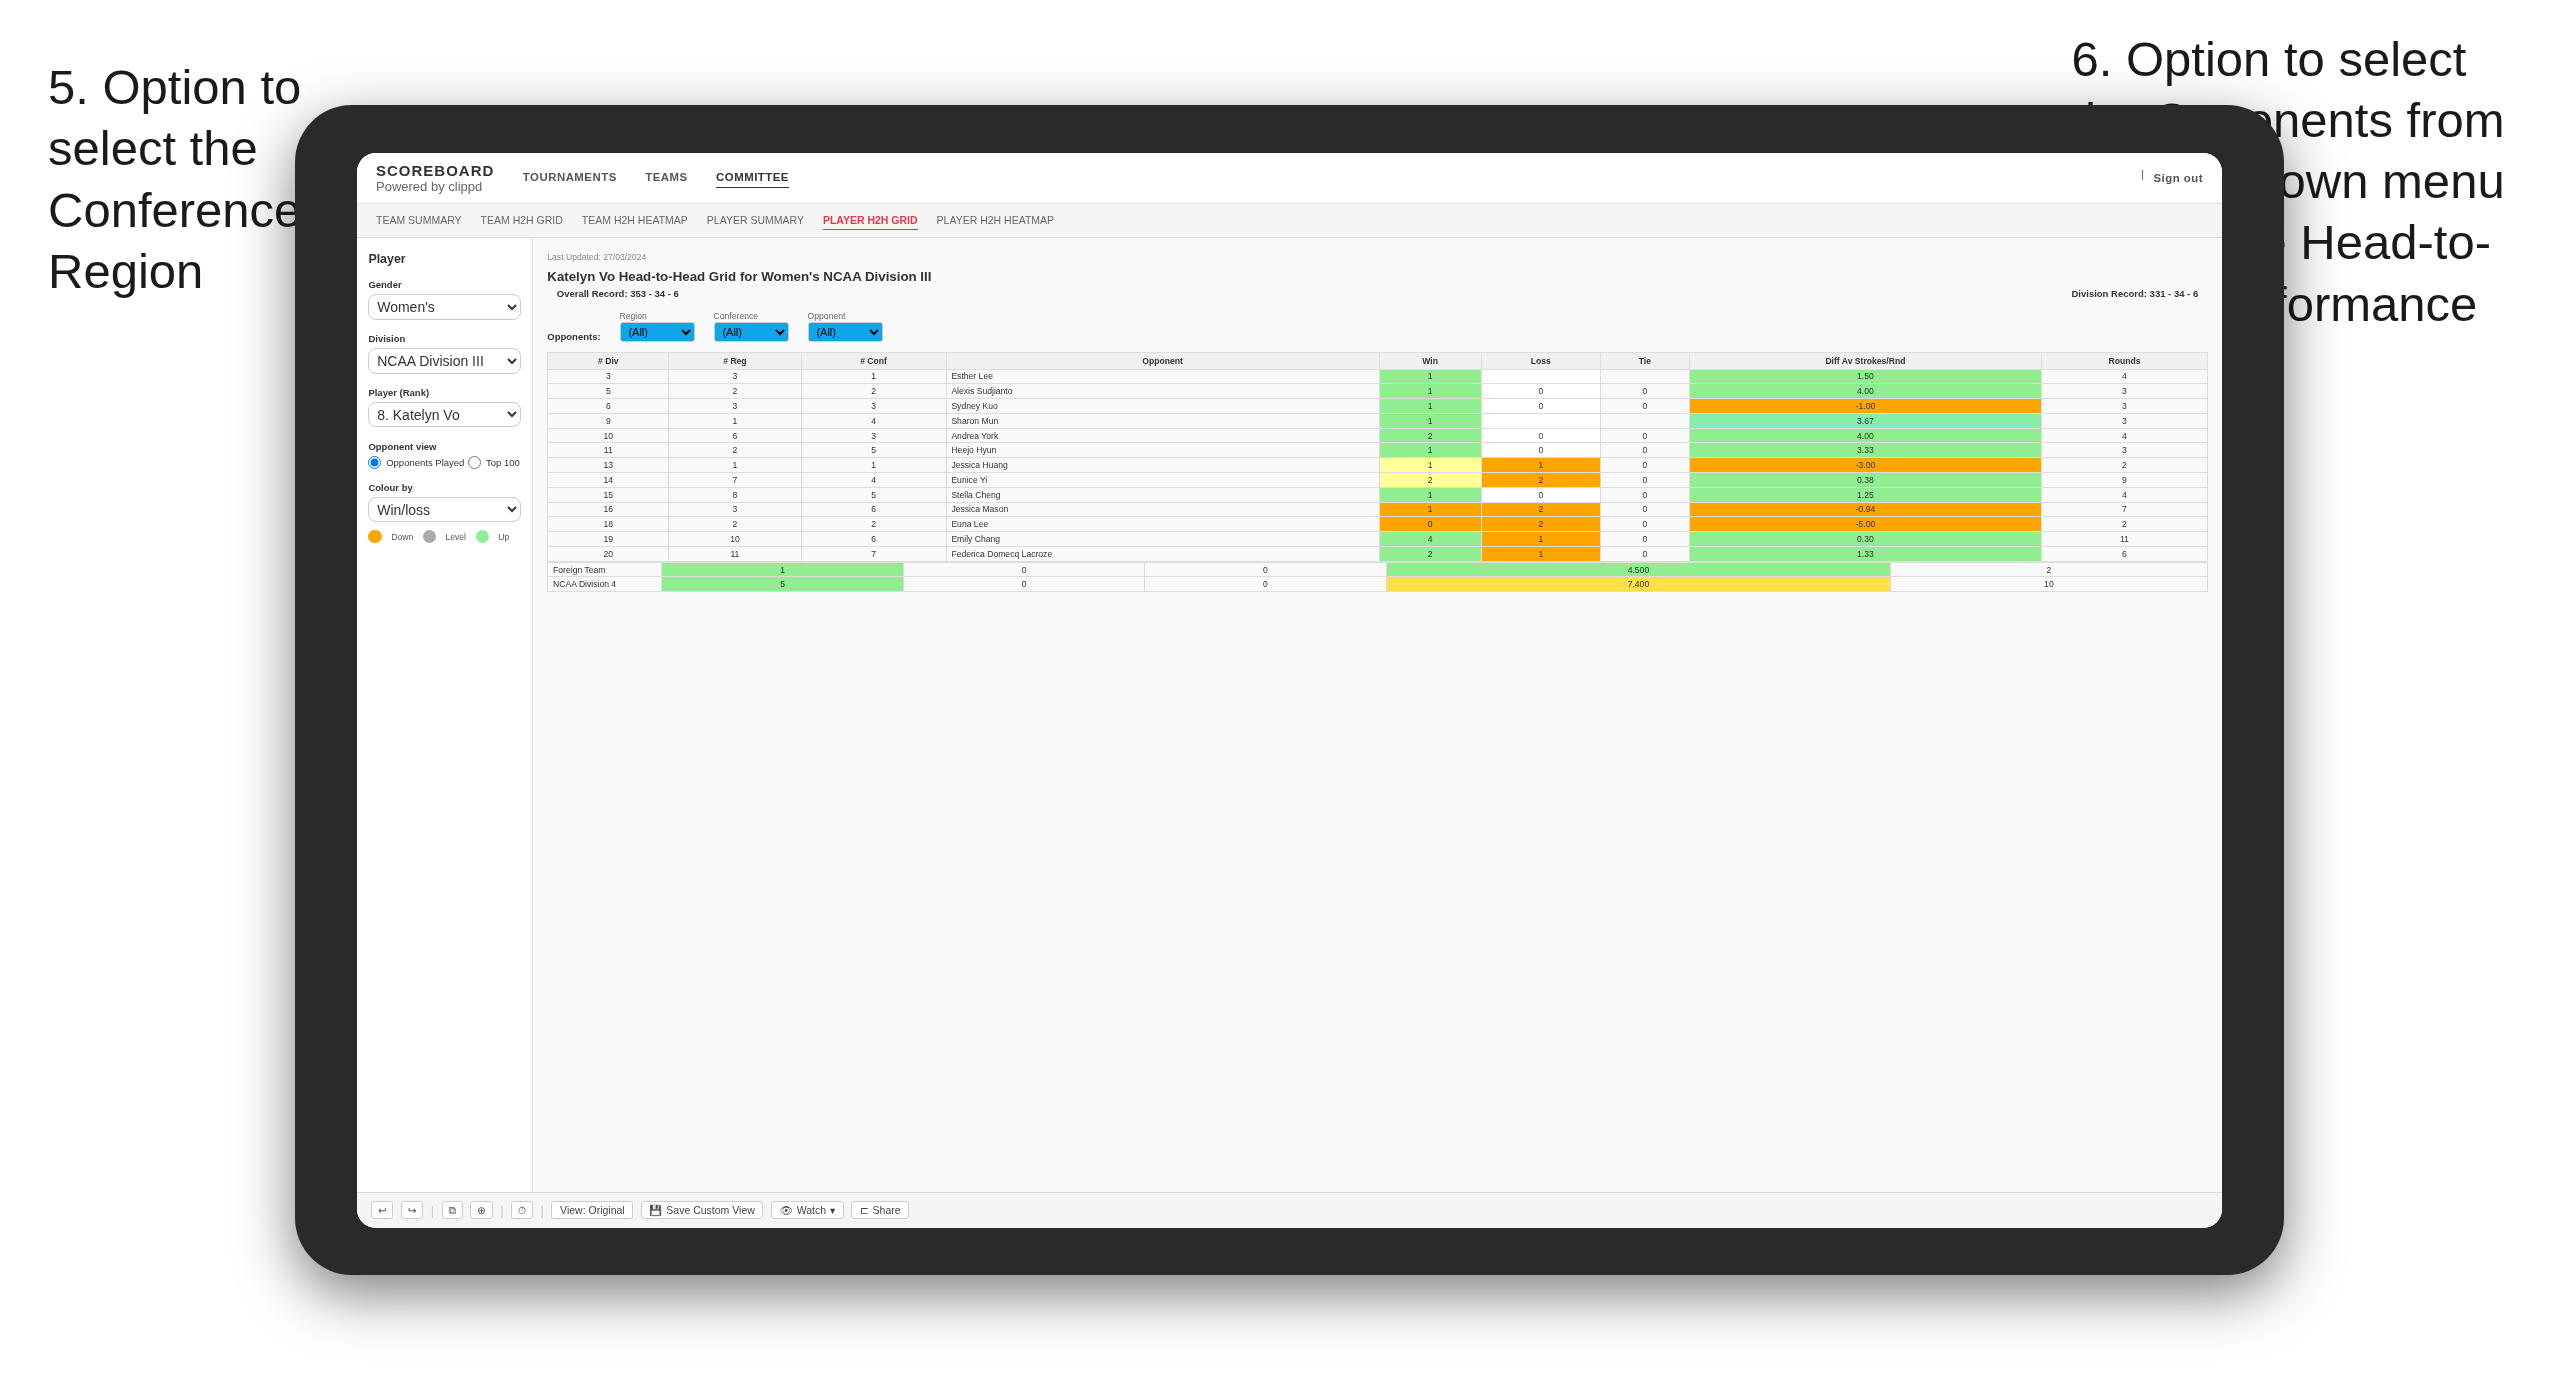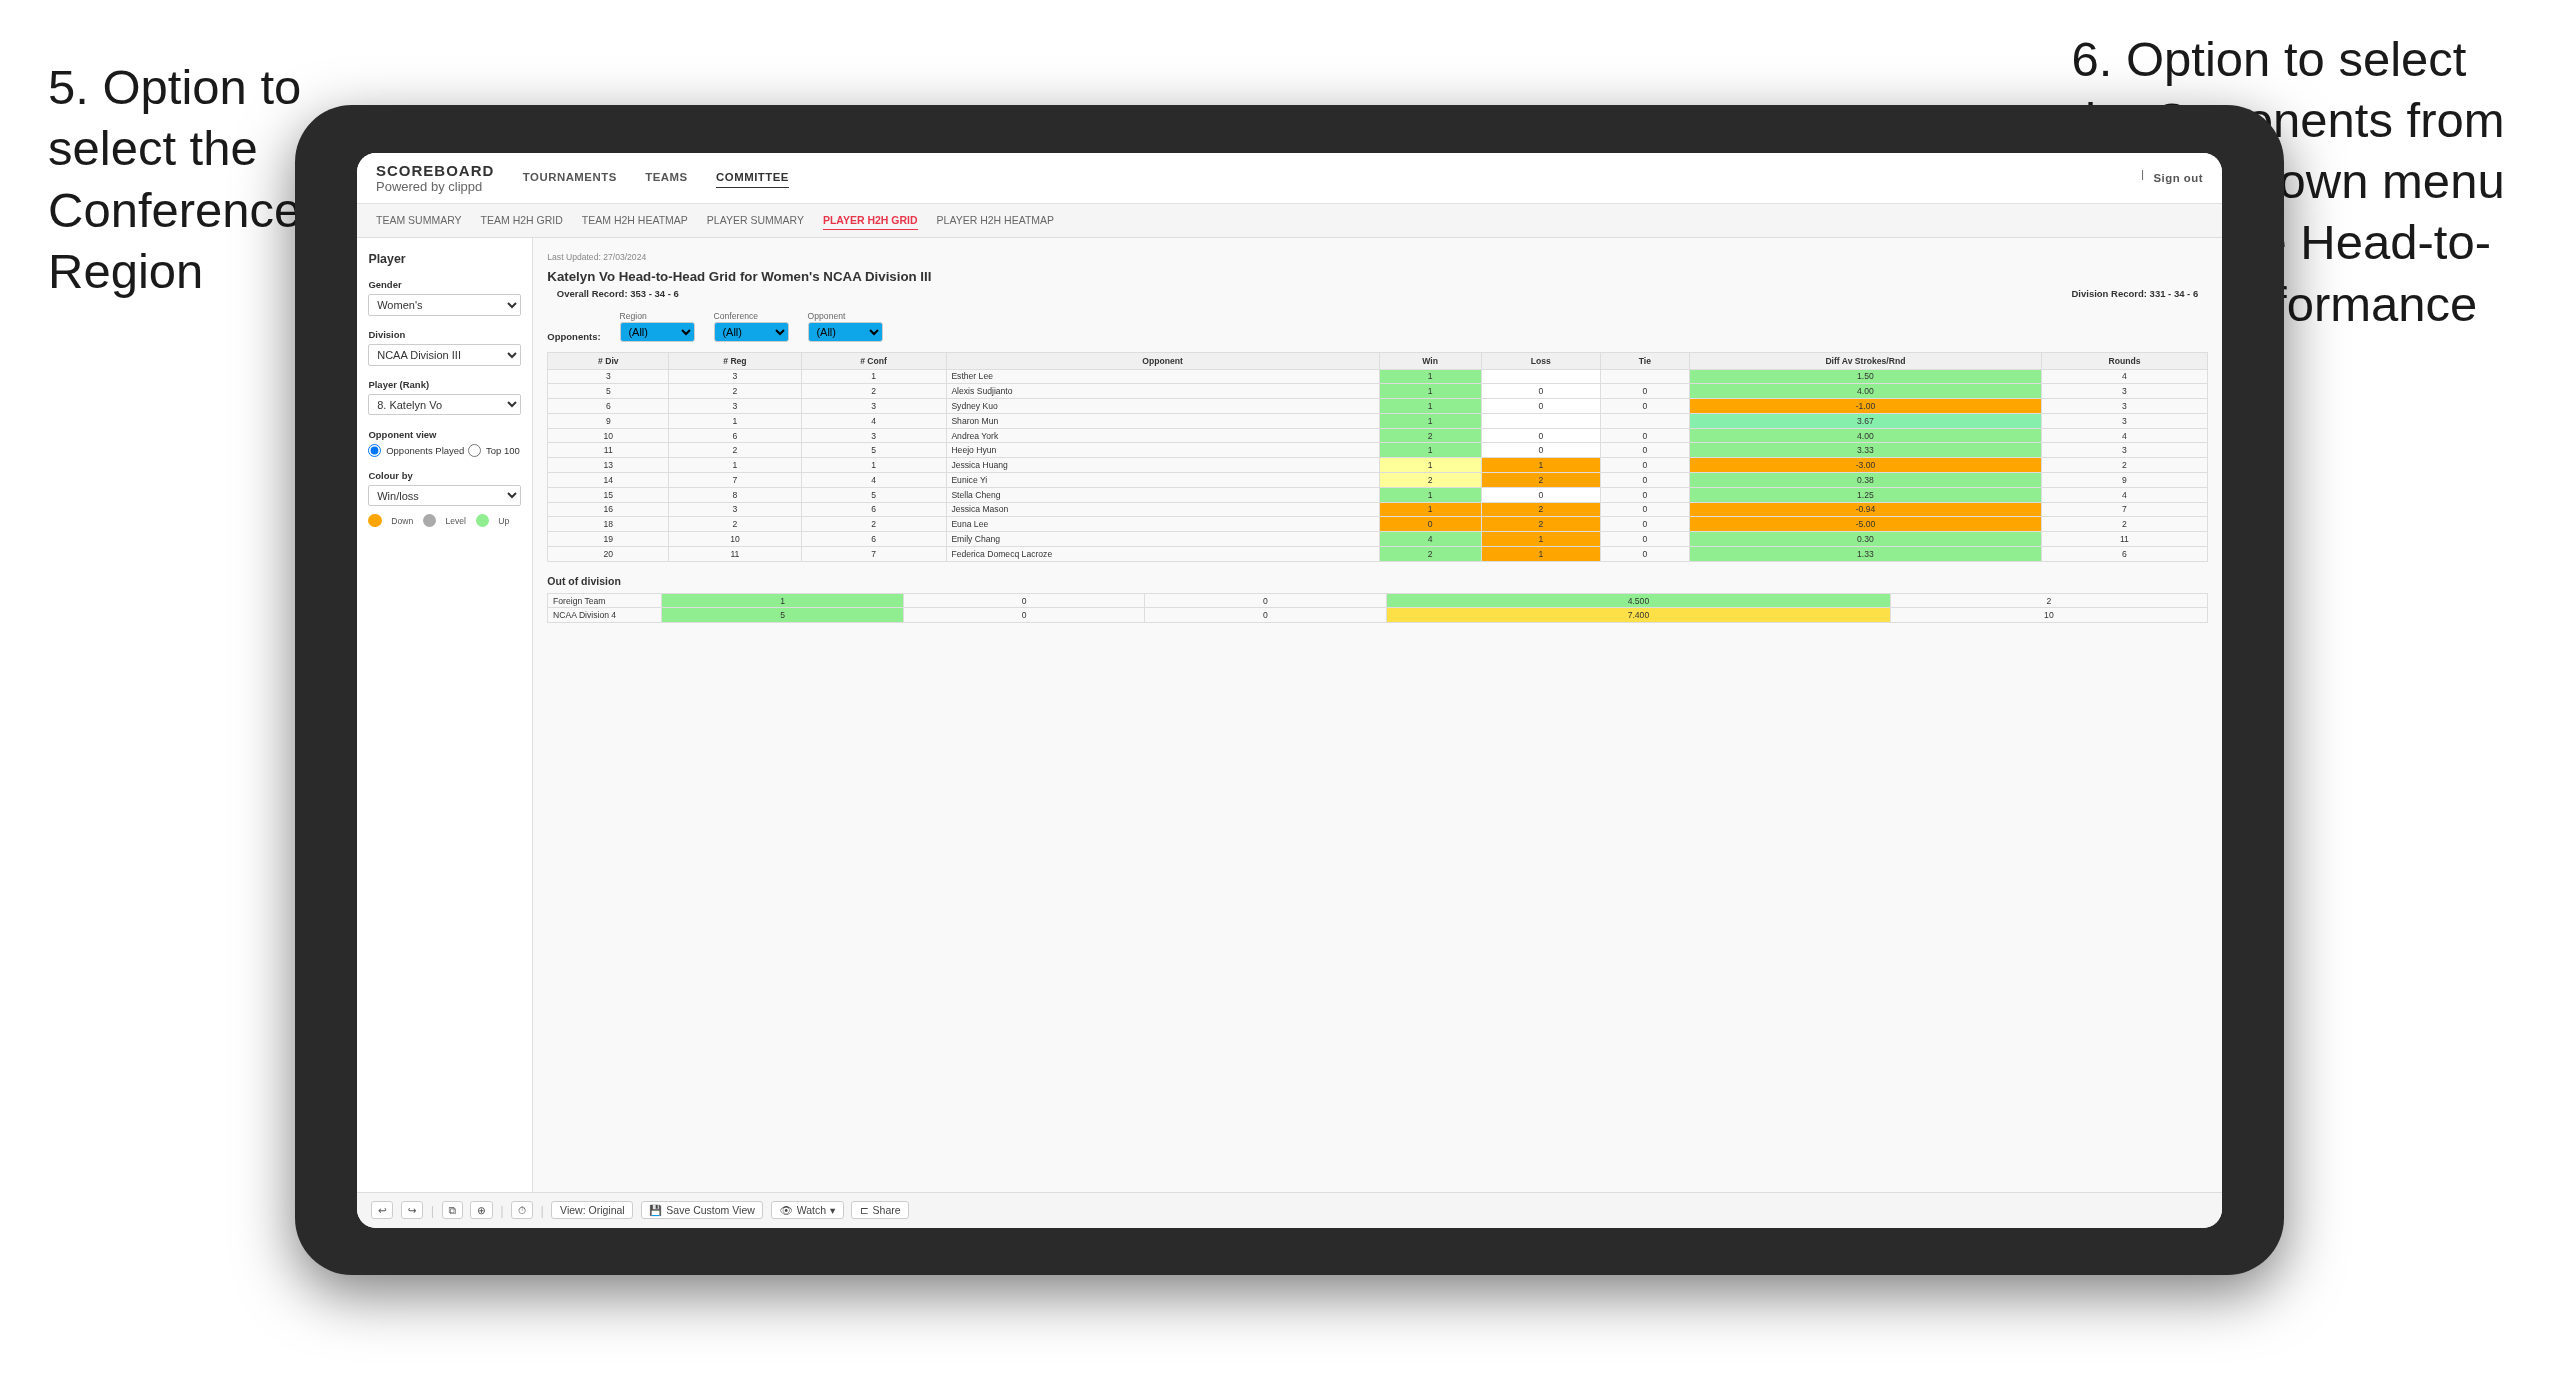--- a/index.html
+++ b/index.html
@@ -187,24 +187,24 @@
 
     .sidebar-label {
       font-size: 9.5px;
       font-weight: 700;
       color: #333;
       margin-bottom: 3.8px;
     }
 
     .sidebar-select {
       width: 100%;
-      font-size: 11px;
+      font-size: 14px;
       padding: 2.9px 3.8px;
       border: 1px solid #ccc;
-      border-radius: 2px;
+      border-radius: 8px;
       background: white;
       color: #333;
     }
 
     .sidebar-title {
       font-size: 12.4px;
       font-weight: 700;
       color: #333;
       margin-bottom: 9.5px;
     }
@@ -680,21 +680,20 @@
       <td class="left">Federica Domecq Lacroze</td>
       <td style="background:#90ee90">2</td>
       <td style="background:#ffa500">1</td>
       <td>0</td>
       <td style="background:#90ee90">1.33</td>
       <td>6</td>
     </tr>
             </tbody>
         </table>
 
-        <div class="out-of-division">Out of division</div>
         <table class="data-table">
           <tbody id="ood-table-body">
           <tr>
       <td class="left" style="width:114px">Foreign Team</td>
       <td style="background:#90ee90">1</td>
       <td>0</td>
       <td>0</td>
       <td style="background:#90ee90">4.500</td>
       <td>2</td>
     </tr>

